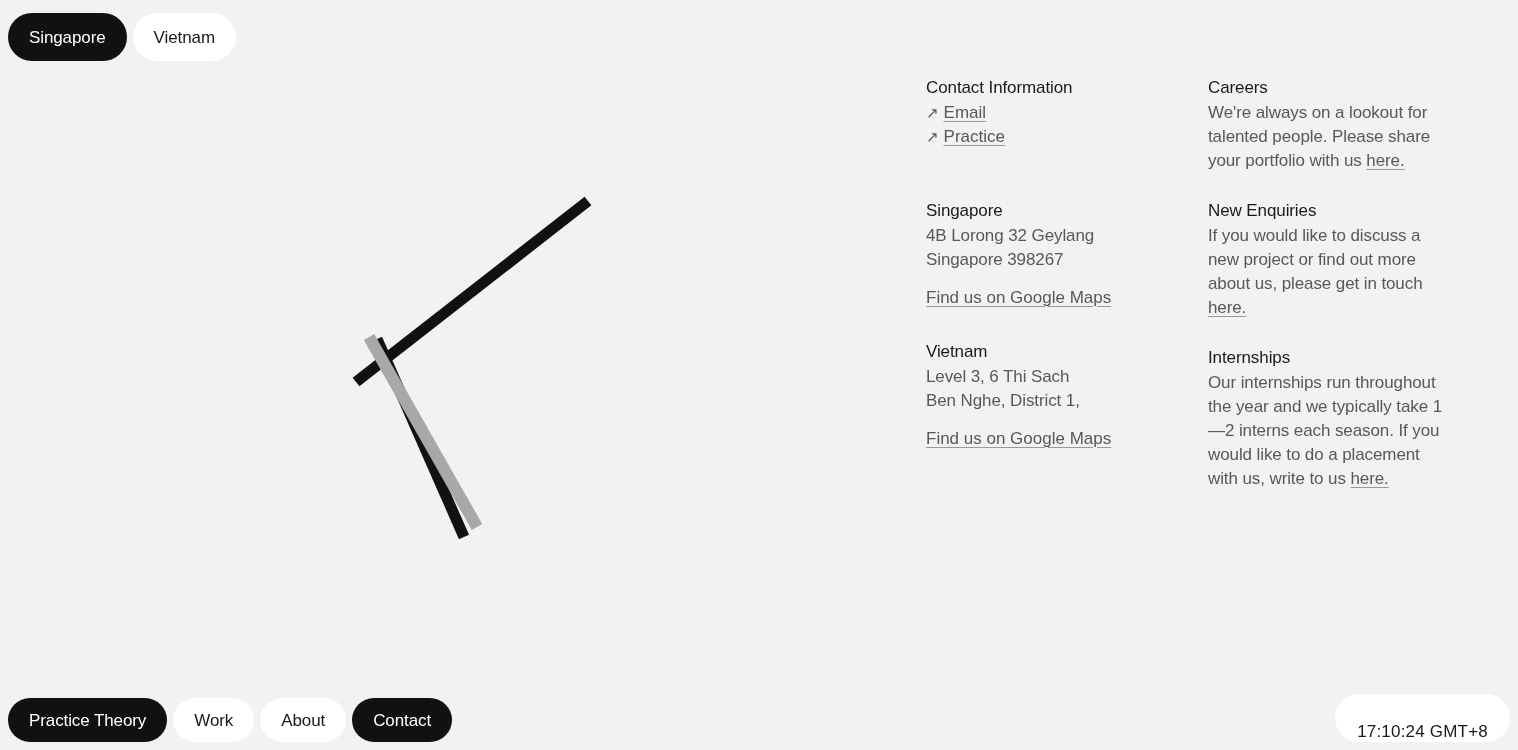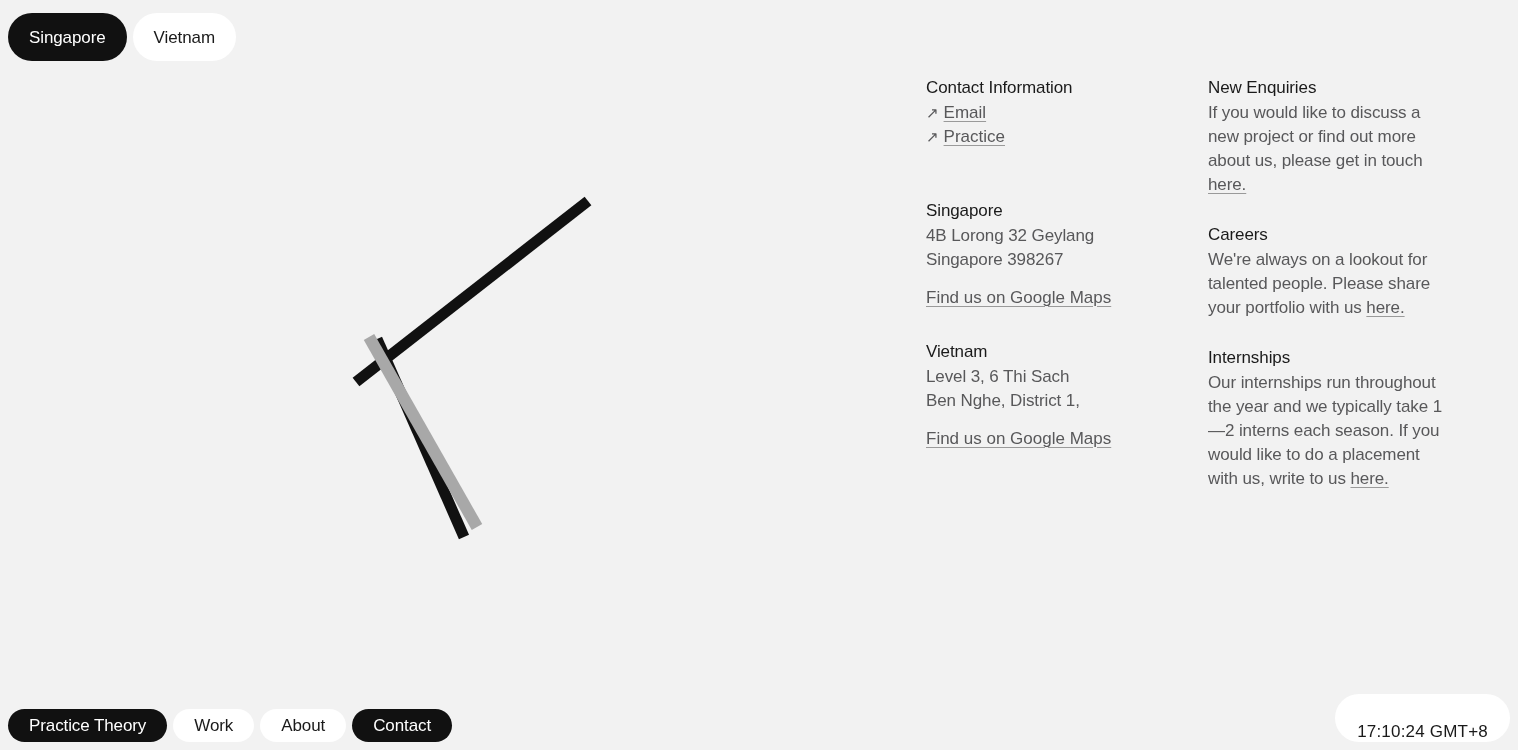--- a/index.html
+++ b/index.html
@@ -132,21 +132,21 @@
   
   #bottom-nav {
     position: absolute;
     left: 8px;
     bottom: 8px;
     display: flex;
     gap: 6px;
     z-index: 5;
   }
   #bottom-nav .pill {
-    height: 33px;
+    height: 44px;
     padding: 0 21px;
   }
   #clock {
     position: absolute;
     right: 8px;
     bottom: 8px;
     height: 48px;
     padding: 0 22px;
     background: #ffffff;
     border-radius: 999px;
@@ -212,27 +212,27 @@
       <div class="block-line">Level 3, 6 Thi Sach</div>
       <div class="block-line">Ben Nghe, District 1,</div>
       <span class="maps-link">Find us on Google Maps</span>
     </div>
 
   </div>
 
   <div class="contact-col col-right">
 
     <div class="block">
+      <div class="block-heading">Careers</div>
+      <p class="block-para"><span>We're always on a lookout for talented people. Please share your portfolio with us </span><a class="inline-link">here.</a></p>
+    </div>
+
+    <div class="block">
       <div class="block-heading">New Enquiries</div>
       <p class="block-para"><span>If you would like to discuss a new project or find out more about us, please get in touch </span><a class="inline-link">here.</a></p>
-    </div>
-
-    <div class="block">
-      <div class="block-heading">Careers</div>
-      <p class="block-para"><span>We're always on a lookout for talented people. Please share your portfolio with us </span><a class="inline-link">here.</a></p>
     </div>
 
     <div class="block">
       <div class="block-heading">Internships</div>
       <p class="block-para"><span>Our internships run throughout the year and we typically take 1—2 interns each season. If you would like to do a placement with us, write to us </span><a class="inline-link">here.</a></p>
     </div>
 
   </div>
 </div>
 

